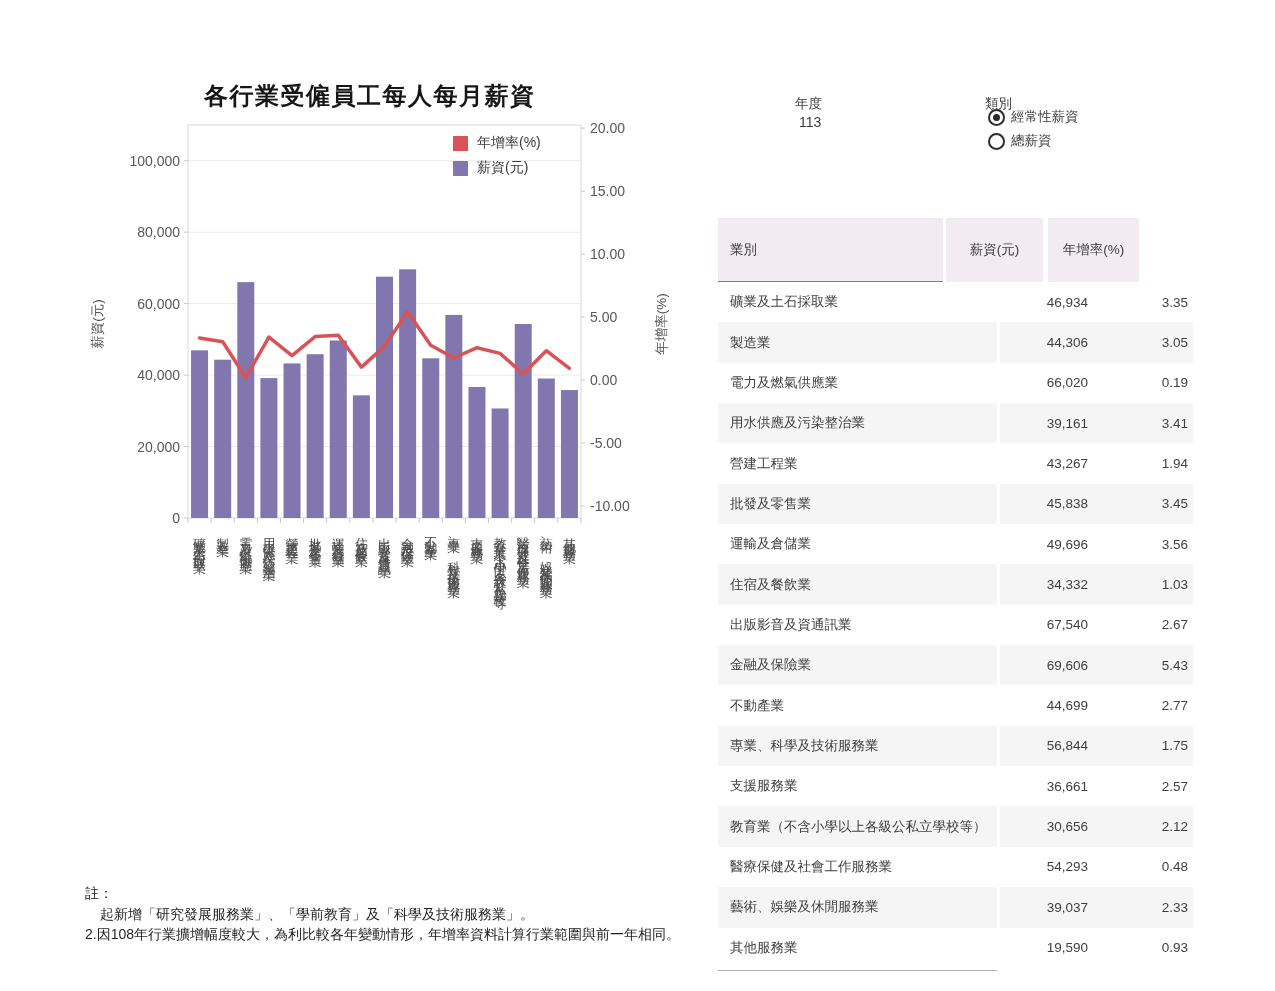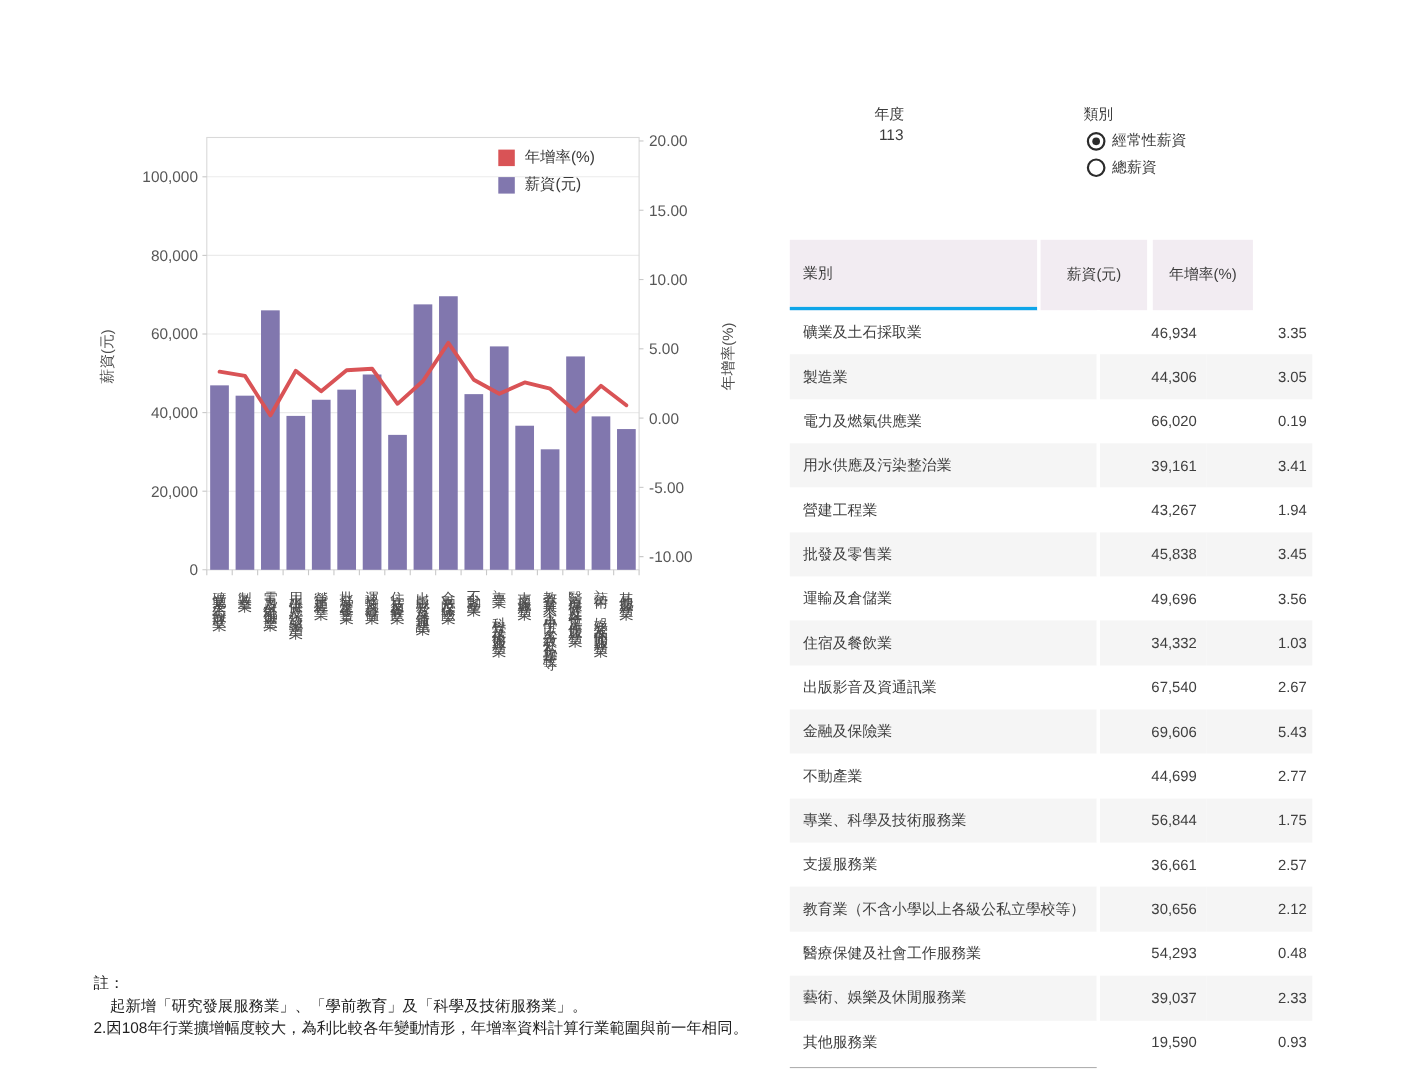--- a/index.html
+++ b/index.html
@@ -17,31 +17,31 @@
   .xlabel{position:absolute;top:527px;width:17px;writing-mode:vertical-rl;
         text-orientation:upright;font-size:13px;letter-spacing:3.5px;color:#4c4c4c;
         line-height:17px;}
   .legend{position:absolute;left:453px;top:134px;display:flex;flex-direction:column;gap:7px;}
   .legend-item{display:flex;align-items:center;gap:9px;cursor:default;}
   .legend-swatch{width:15px;height:15px;flex:0 0 15px;}
   .legend-label{font-size:14px;color:#3a3a3a;white-space:nowrap;}
   
   .ctl-label{position:absolute;font-size:13.5px;color:#3c3c3c;}
   .year-value{position:absolute;left:799px;top:114px;font-size:14px;color:#3c3c3c;cursor:pointer;}
-  .radio-group{position:absolute;left:988px;top:119px;display:flex;flex-direction:column;gap:6px;}
+  .radio-group{position:absolute;left:988px;top:108px;display:flex;flex-direction:column;gap:6px;}
   .radio-row{display:flex;align-items:center;gap:6px;cursor:pointer;}
   .radio-circle{width:13px;height:13px;border:2px solid #2b2b2b;border-radius:50%;
         display:flex;align-items:center;justify-content:center;flex:0 0 13px;}
   .radio-dot{width:7px;height:7px;border-radius:50%;background:#2b2b2b;}
   .radio-label{font-size:13.5px;color:#3c3c3c;white-space:nowrap;}
   
   .table{position:absolute;left:718px;top:218px;width:475px;}
   .thead{display:flex;height:64px;}
   .th{background:#f2ecf2;display:flex;align-items:center;font-size:13.5px;color:#3d3d3d;}
-  .th.c1{width:225px;padding-left:12px;box-sizing:border-box;border-bottom:3px solid #0ea5e9;}
+  .th.c1{width:225px;padding-left:12px;box-sizing:border-box;border-bottom:1px solid #0ea5e9;}
   .th.gut{background:#fff;width:3px;}
   .th.gut2{background:#fff;width:5px;}
   .th.c2{width:97px;justify-content:center;}
   .th.c3{width:91px;justify-content:center;}
   .trow{display:flex;height:40.35px;cursor:default;}
   .td{display:flex;align-items:center;font-size:13.5px;color:#3f3f3f;box-sizing:border-box;}
   .td.c1{width:279px;padding-left:12px;padding-right:6px;}
   .td.gut{width:3px;background:#fff !important;}
   .td.c2{width:97px;justify-content:flex-end;padding-right:9px;}
   .td.c3{width:96px;justify-content:flex-end;padding-right:5px;}
@@ -49,20 +49,21 @@
   .table-endline{position:absolute;left:718px;top:970px;width:279px;height:1px;background:#b0b0b0;}
   
   .notes{position:absolute;left:85px;top:883px;font-size:14px;color:#1f1f1f;line-height:20.5px;}
   .note-line.indent{margin-left:15px;}
 </style>
 </head>
 <body>
 
 <div class="page">
 
+  <div class="page-title">各行業受僱員工每人每月薪資</div>
 
   <div class="chart-wrap">
     <svg id="chart-svg" width="700" height="545" viewBox="0 0 700 545">
         <line x1="188" x2="581" y1="446.54545454545456" y2="446.54545454545456" stroke="#EBEBEB" stroke-width="1"></line>
         <line x1="188" x2="581" y1="375.0909090909091" y2="375.0909090909091" stroke="#EBEBEB" stroke-width="1"></line>
         <line x1="188" x2="581" y1="303.6363636363636" y2="303.6363636363636" stroke="#EBEBEB" stroke-width="1"></line>
         <line x1="188" x2="581" y1="232.1818181818182" y2="232.1818181818182" stroke="#EBEBEB" stroke-width="1"></line>
         <line x1="188" x2="581" y1="160.72727272727275" y2="160.72727272727275" stroke="#EBEBEB" stroke-width="1"></line>
         <rect x="188" y="125" width="393" height="393" fill="none" stroke="#D9D9D9" stroke-width="1"></rect>
         <line x1="184" x2="188" y1="518" y2="518" stroke="#c9c9c9"></line>

